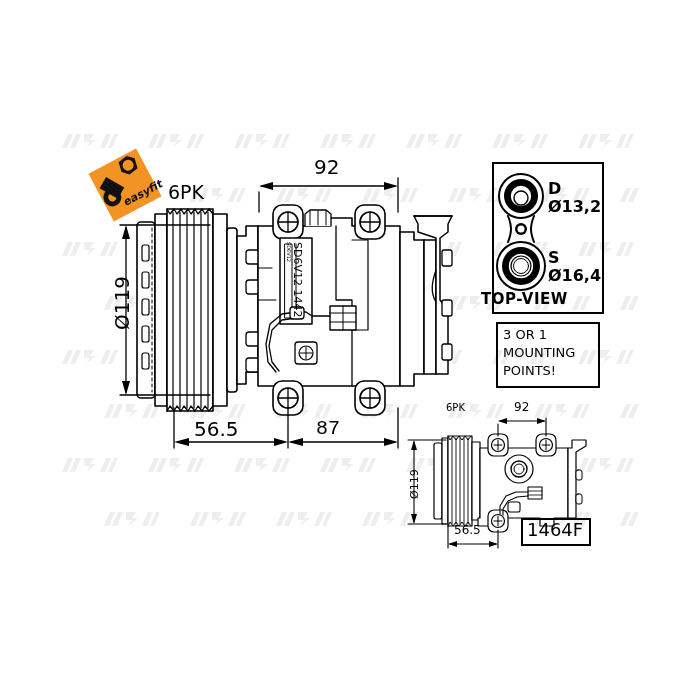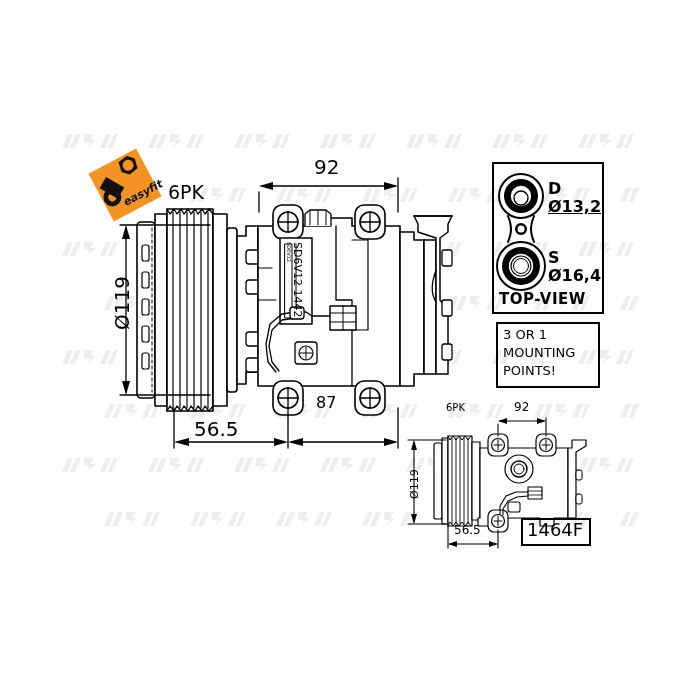--- a/index.html
+++ b/index.html
@@ -900,31 +900,31 @@
   </div>
 
   <div class="lbl" style="left:168px;top:183px;font-size:19px;">6PK</div>
 
   <div class="lbl vert" style="left:112px;top:330px;font-size:20px;transform:rotate(-90deg);">Ø119</div>
 
   <div class="lbl dim" style="left:314px;top:157px;font-size:20px;">92</div>
 
   <div class="lbl dim" style="left:194px;top:419px;font-size:20px;">56.5</div>
 
-  <div class="lbl dim" style="left:316px;top:395px;font-size:16px;">87</div>
+  <div class="lbl dim" style="left:316px;top:419px;font-size:20px;font-family:Liberation Mono, monospace;">87</div>
 
   <div class="lbl vert" style="left:303px;top:242px;font-size:11px;transform:rotate(90deg);">SD6V12 1442</div>
 
   <div class="lbl vert" style="left:291px;top:242px;font-size:5px;transform:rotate(90deg);">SD6V12</div>
 
   <div class="lbl" style="left:548px;top:181px;font-size:16px;font-weight:bold;">D</div>
-  <div class="lbl" style="left:548px;top:199px;font-size:16px;font-weight:bold;text-decoration:underline;">Ø13,2</div>
+  <div class="lbl" style="left:548px;top:199px;font-size:16px;font-weight:bold;">Ø13,2</div>
   <div class="lbl" style="left:548px;top:250px;font-size:16px;font-weight:bold;">S</div>
   <div class="lbl" style="left:548px;top:268px;font-size:16px;font-weight:bold;">Ø16,4</div>
-  <div class="lbl" style="left:499px;top:292px;font-size:15px;font-weight:bold;letter-spacing:.5px;">TOP-VIEW</div>
+  <div class="lbl" style="left:481px;top:292px;font-size:15px;font-weight:bold;letter-spacing:.5px;">TOP-VIEW</div>
 
   <div class="lbl" style="left:503px;top:328px;font-size:13px;">3 OR 1</div>
   <div class="lbl" style="left:503px;top:346px;font-size:13px;">MOUNTING</div>
   <div class="lbl" style="left:503px;top:364px;font-size:13px;">POINTS!</div>
 
   <div class="lbl" style="left:446px;top:403px;font-size:10px;">6PK</div>
   <div class="lbl vert" style="left:409px;top:499px;font-size:11px;transform:rotate(-90deg);">Ø119</div>
   <div class="lbl dim" style="left:514px;top:401px;font-size:12px;">92</div>
   <div class="lbl dim" style="left:454px;top:524px;font-size:12px;">56.5</div>
   <div class="lbl" style="left:527px;top:521px;font-size:18px;">1464F</div>

